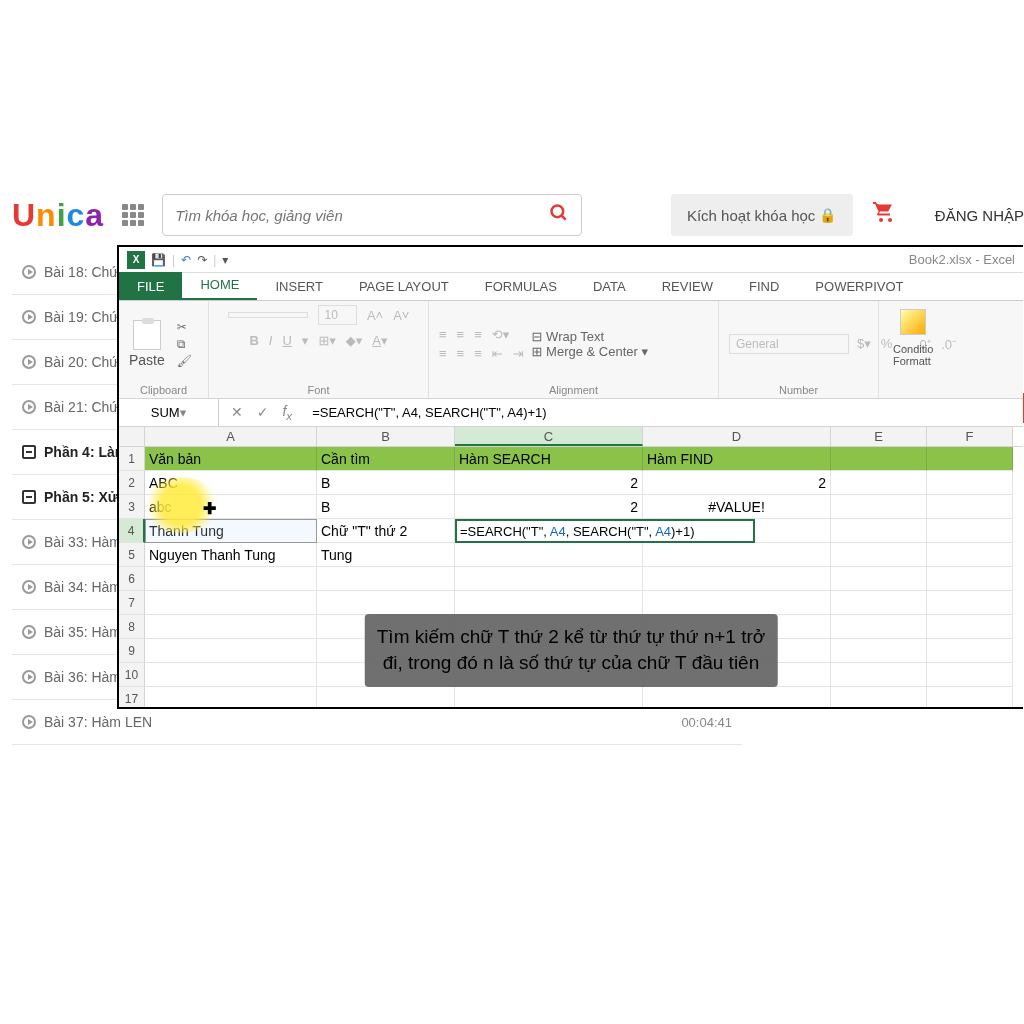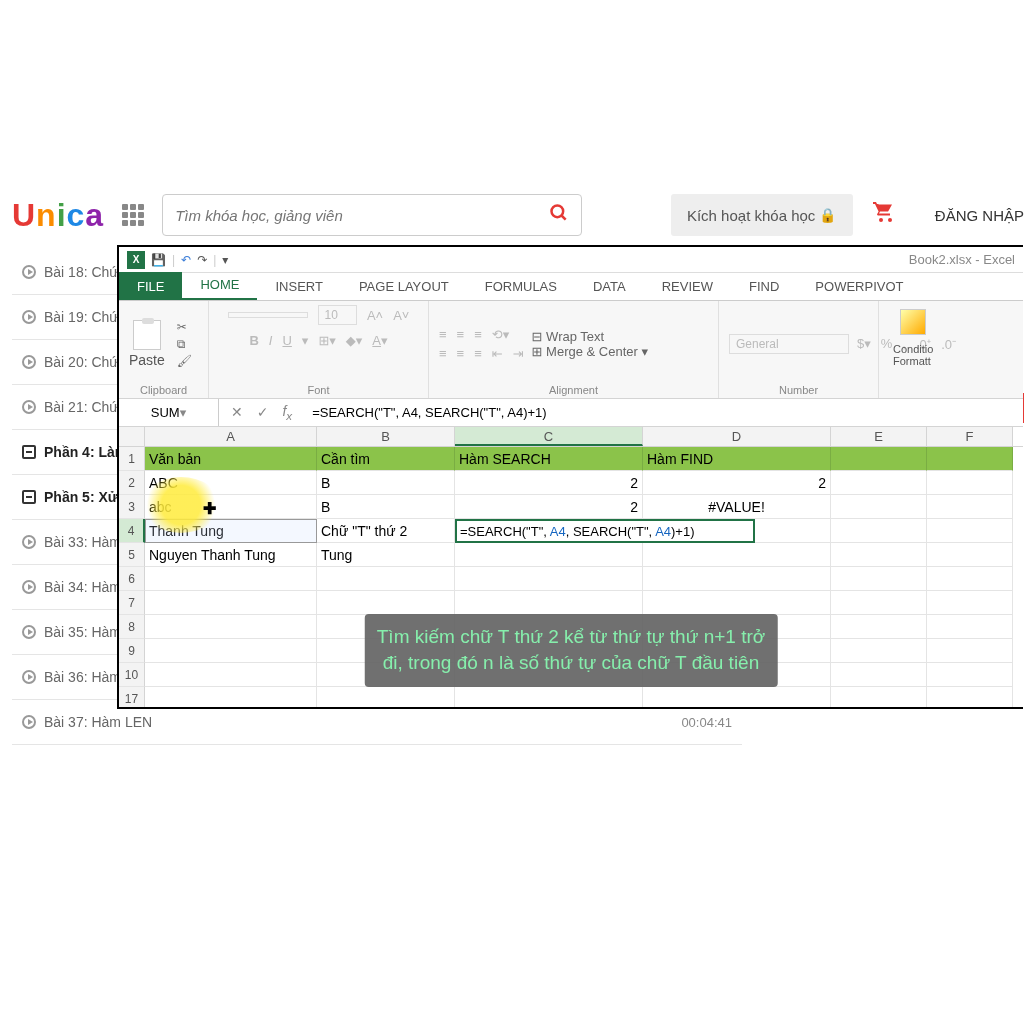--- a/index.html
+++ b/index.html
@@ -100,21 +100,21 @@
 
 .highlight { position: absolute; left: 22px; top: 30px; width: 80px; height: 56px; background: radial-gradient(circle, rgba(255,235,59,0.85) 40%, rgba(255,235,59,0) 70%); border-radius: 50%; pointer-events: none; z-index: 5; }
 .cursor-cross { position: absolute; left: 84px; top: 52px; font-size: 16px; color: #000; z-index: 6; font-weight: bold; }
 
 .sel-a4 { position: absolute; left: 26px; top: 72px; width: 172px; height: 24px; border: 1px solid #999; background: rgba(200,220,255,0.2); z-index: 2; }
 .edit-c4 { position: absolute; left: 336px; top: 72px; width: 300px; height: 24px; border: 2px solid #217346; background: #fff; z-index: 3; font-size: 13px; line-height: 22px; padding: 0 3px; font-family: Arial; }
 .edit-c4 .fn { color: #000; }
 .edit-c4 .ref { color: #1565C0; }
 .tooltip { position: absolute; left: 346px; top: 96px; background: #ffffe1; border: 1px solid #aaa; font-size: 12px; padding: 2px 6px; color: #333; z-index: 4; }
 
-.caption { position: absolute; bottom: 20px; left: 50%; transform: translateX(-50%); background: rgba(100,100,100,0.92); color: #86efac; font-size: 19px; padding: 10px 12px; border-radius: 4px; text-align: center; line-height: 1.4; z-index: 10; white-space: nowrap; margin-top: 25px; }
+.caption { position: absolute; bottom: 20px; left: 50%; transform: translateX(-50%); background: rgba(100,100,100,0.92); color: #000000; font-size: 19px; padding: 10px 12px; border-radius: 4px; text-align: center; line-height: 1.4; z-index: 10; white-space: nowrap; margin-top: 25px; }
 .red-strip { position: absolute; right: 0; top: 393px; width: 12px; height: 30px; background: #E53935; }
 
 </style>
 </head>
 <body>
 
 <div class="page">
 
   <div class="header">
     <div class="logo">

